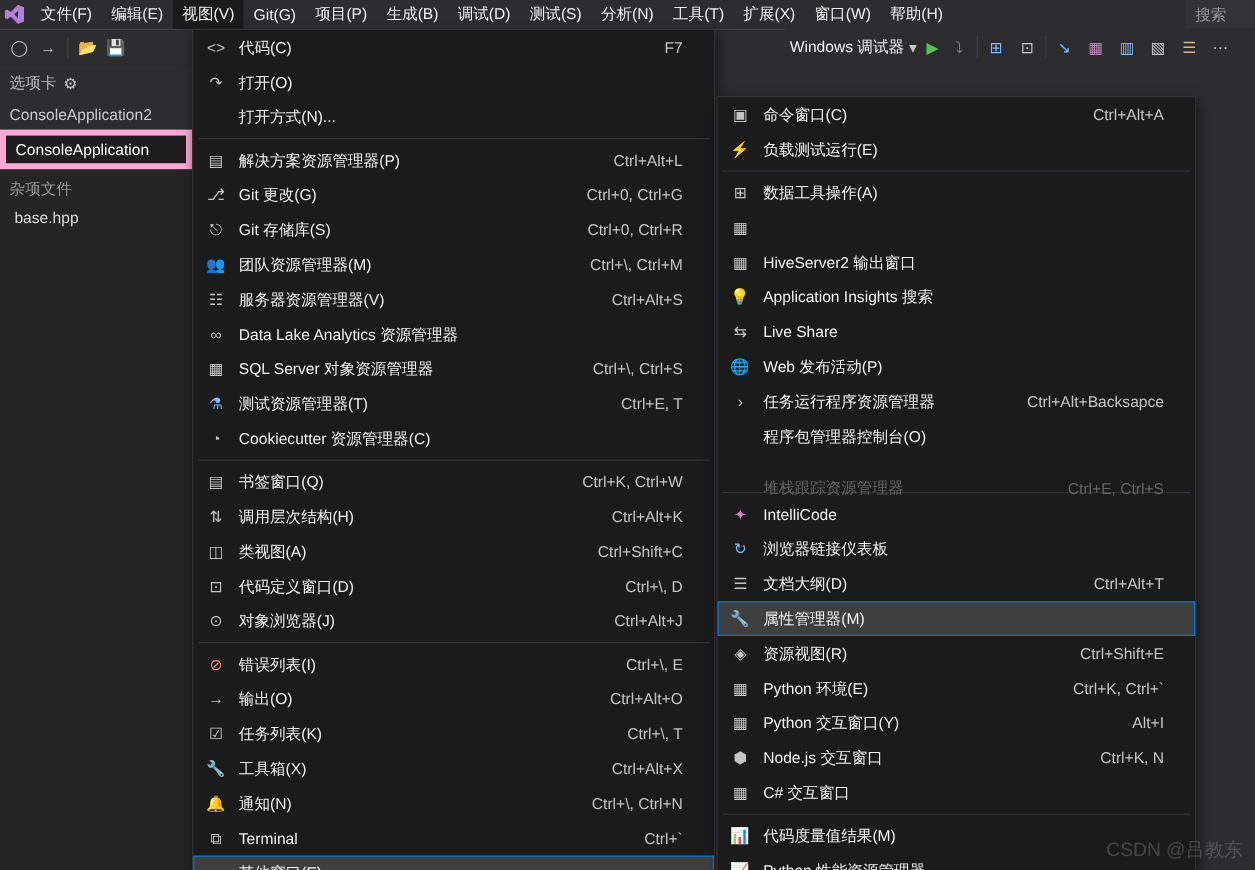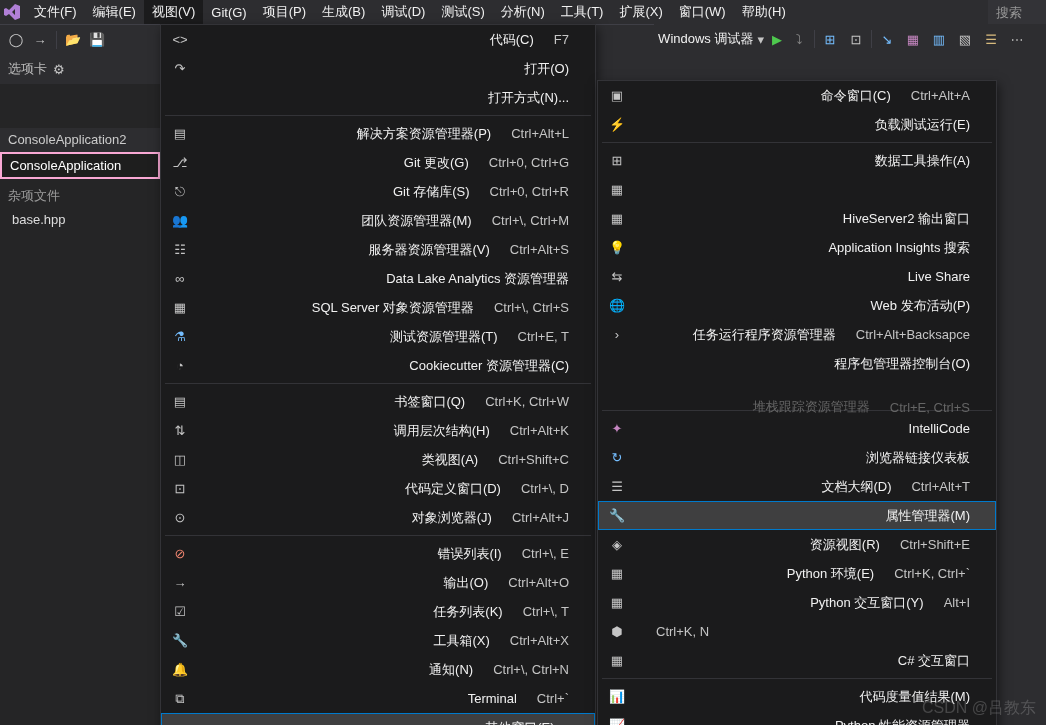--- a/index.html
+++ b/index.html
@@ -10,31 +10,31 @@
 .menubar .search { position: absolute; right: 0; top: 0; padding: 4px 8px; color: #999; background: #333337; width: 58px; height: 24px; overflow: hidden; }
 .vs-logo { position: absolute; left: 4px; top: 4px; width: 16px; height: 16px; }
 .toolbar { height: 30px; background: #2d2d30; border-top: 1px solid #3f3f46; display: flex; align-items: center; padding: 0 6px; gap: 4px; }
 .tb-btn { width: 20px; height: 20px; display: flex; align-items: center; justify-content: center; color: #c5c5c5; }
 .tb-sep { width: 1px; height: 18px; background: #3f3f46; margin: 0 2px; }
 .debugger { display: flex; align-items: center; color: #f1f1f1; padding: 0 4px; }
 .play { color: #4ec94e; margin-left: 4px; }
 .sidebar { position: absolute; left: 0; top: 54px; width: 160px; background: #252526; height: 671px; padding: 0; }
 .sidehdr { color: #bbb; padding: 6px 8px; background: #2d2d30; display: flex; align-items: center; }
 .gear { margin-left: 6px; color: #c5c5c5; }
-.tabbar { background: #4c1d95; padding: 0; margin-top: 44px; }
+.tabbar { background: #4c1d95; padding: 0; }
 .tab { padding: 4px 8px; color: #ccc; background: #2d2d30; border-bottom: 1px solid #2d2d30; }
-.tab.active { background: #1e1e1e; border: 2px solid #f9a8d4; color: #fff; }
+.tab.active { background: #1e1e1e; border: 5px solid #f9a8d4; color: #fff; }
 .sectlbl { color: #999; padding: 8px 8px 4px; }
 .file-item { padding: 3px 12px; color: #ddd; }
 .menu { position: absolute; background: #1b1b1c; border: 1px solid #333337; box-shadow: 2px 4px 10px rgba(0,0,0,.5); }
 .menu1 { left: 160px; top: 24px; width: 436px; }
 .menu2 { left: 597px; top: 80px; width: 400px; }
 .mi { display: flex; align-items: center; height: 29px; padding: 0 26px 0 8px; color: #f1f1f1; cursor: default; }
 .mi .ico { width: 22px; height: 18px; display: flex; align-items: center; justify-content: center; color: #c5c5c5; margin-right: 8px; flex-shrink: 0; }
-.mi .lbl { flex: 1; text-align: right; }
+.mi .lbl { flex: 1; }
 .mi .sc { color: #c5c5c5; margin-left: 20px; }
 .mi .arrow { color: #c5c5c5; margin-left: 8px; }
 .mi.hover { background: #3f3f40; border: 1px solid #007acc; height: 29px; padding: 0 25px 0 7px; }
 .mi.disabled .lbl, .mi.disabled .sc { color: #656565; margin-top: 29px; }
 .msep { height: 1px; background: #333337; margin: 3px 4px; }
 .vs-purple { fill: #b180d7; }
 .toolbar-right { position: absolute; right: 0; top: 24px; height: 30px; display: flex; align-items: center; background: #2d2d30; padding-right: 16px; }
 .tr-btn { width: 22px; height: 22px; display: flex; align-items: center; justify-content: center; color: #c5c5c5; margin: 0 2px; }
 .watermark { position: absolute; right: 10px; bottom: 6px; color: rgba(200,200,200,.25); font-size: 16px; }
 </style>
@@ -299,20 +299,21 @@
       <span class="lbl">Python 环境(E)</span>
       <span class="sc">Ctrl+K, Ctrl+`</span>
     </div>
     <div class="mi">
       <span class="ico">▦</span>
       <span class="lbl">Python 交互窗口(Y)</span>
       <span class="sc">Alt+I</span>
     </div>
     <div class="mi">
       <span class="ico">⬢</span>
+      <span class="lbl">Node.js 交互窗口</span>
       <span class="sc">Ctrl+K, N</span>
     </div>
     <div class="mi">
       <span class="ico">▦</span>
       <span class="lbl">C# 交互窗口</span>
     </div>
     <div class="msep"></div>
     <div class="mi">
       <span class="ico">📊</span>
       <span class="lbl">代码度量值结果(M)</span>

